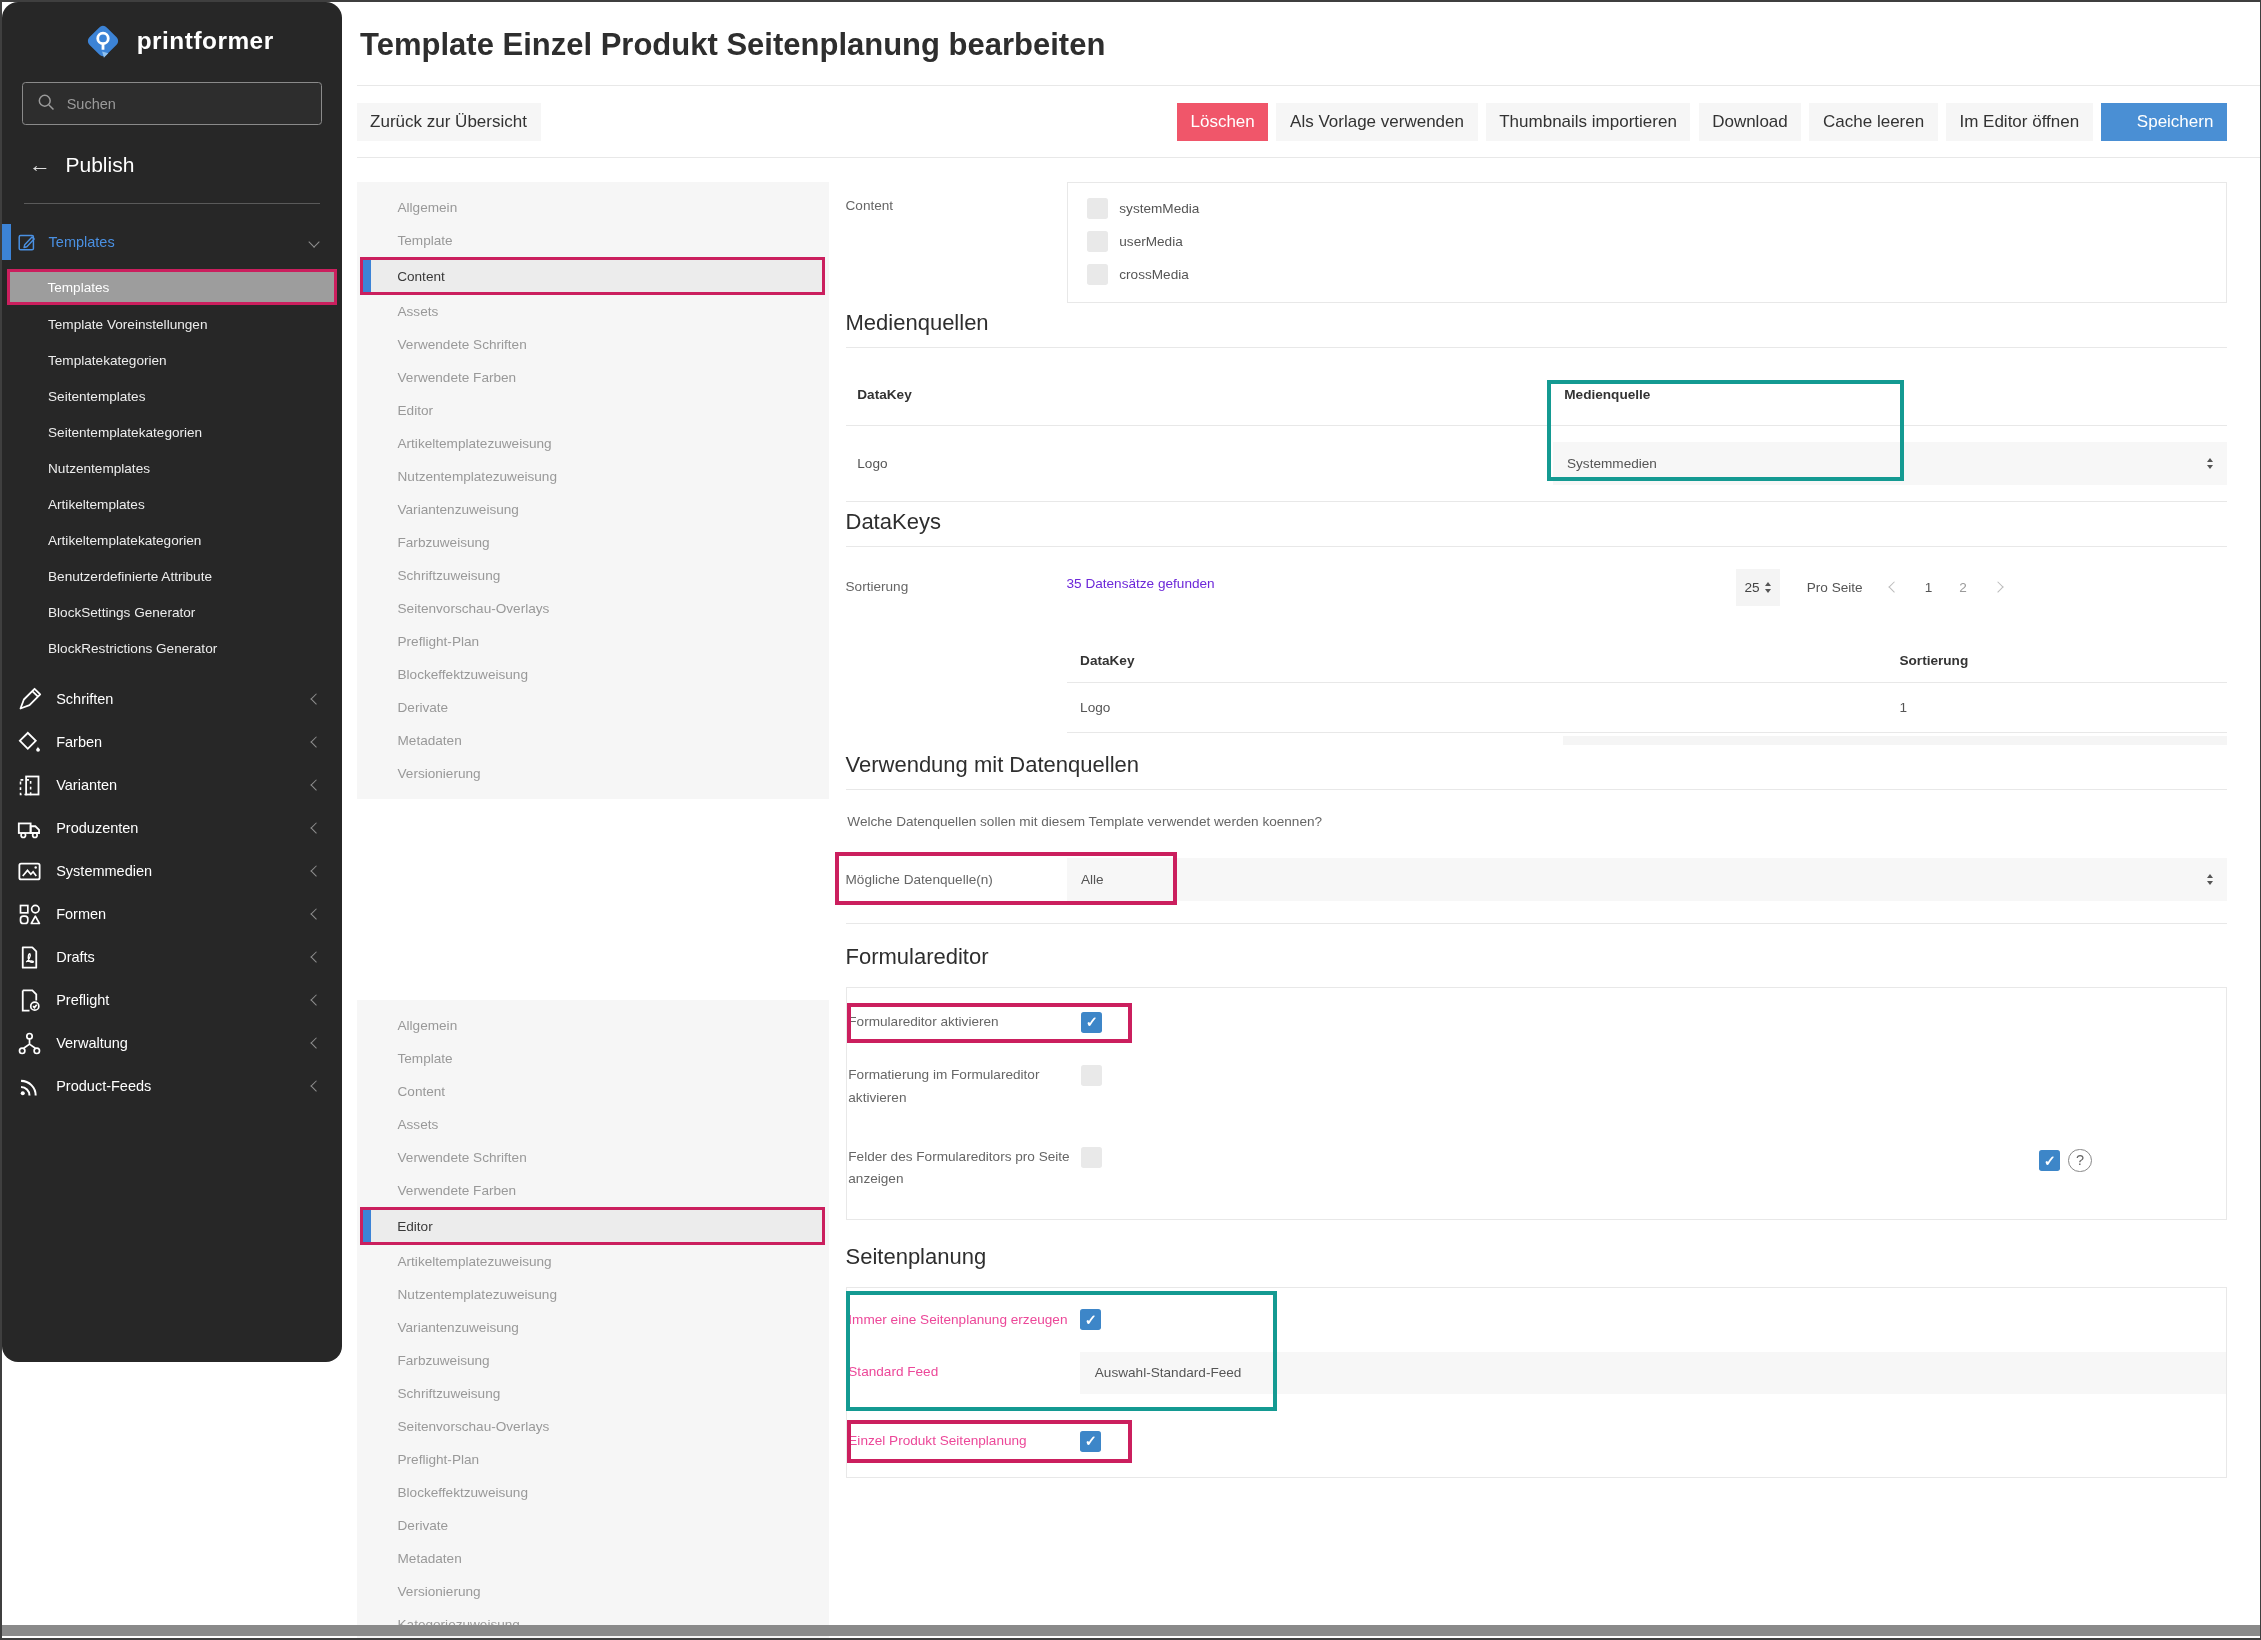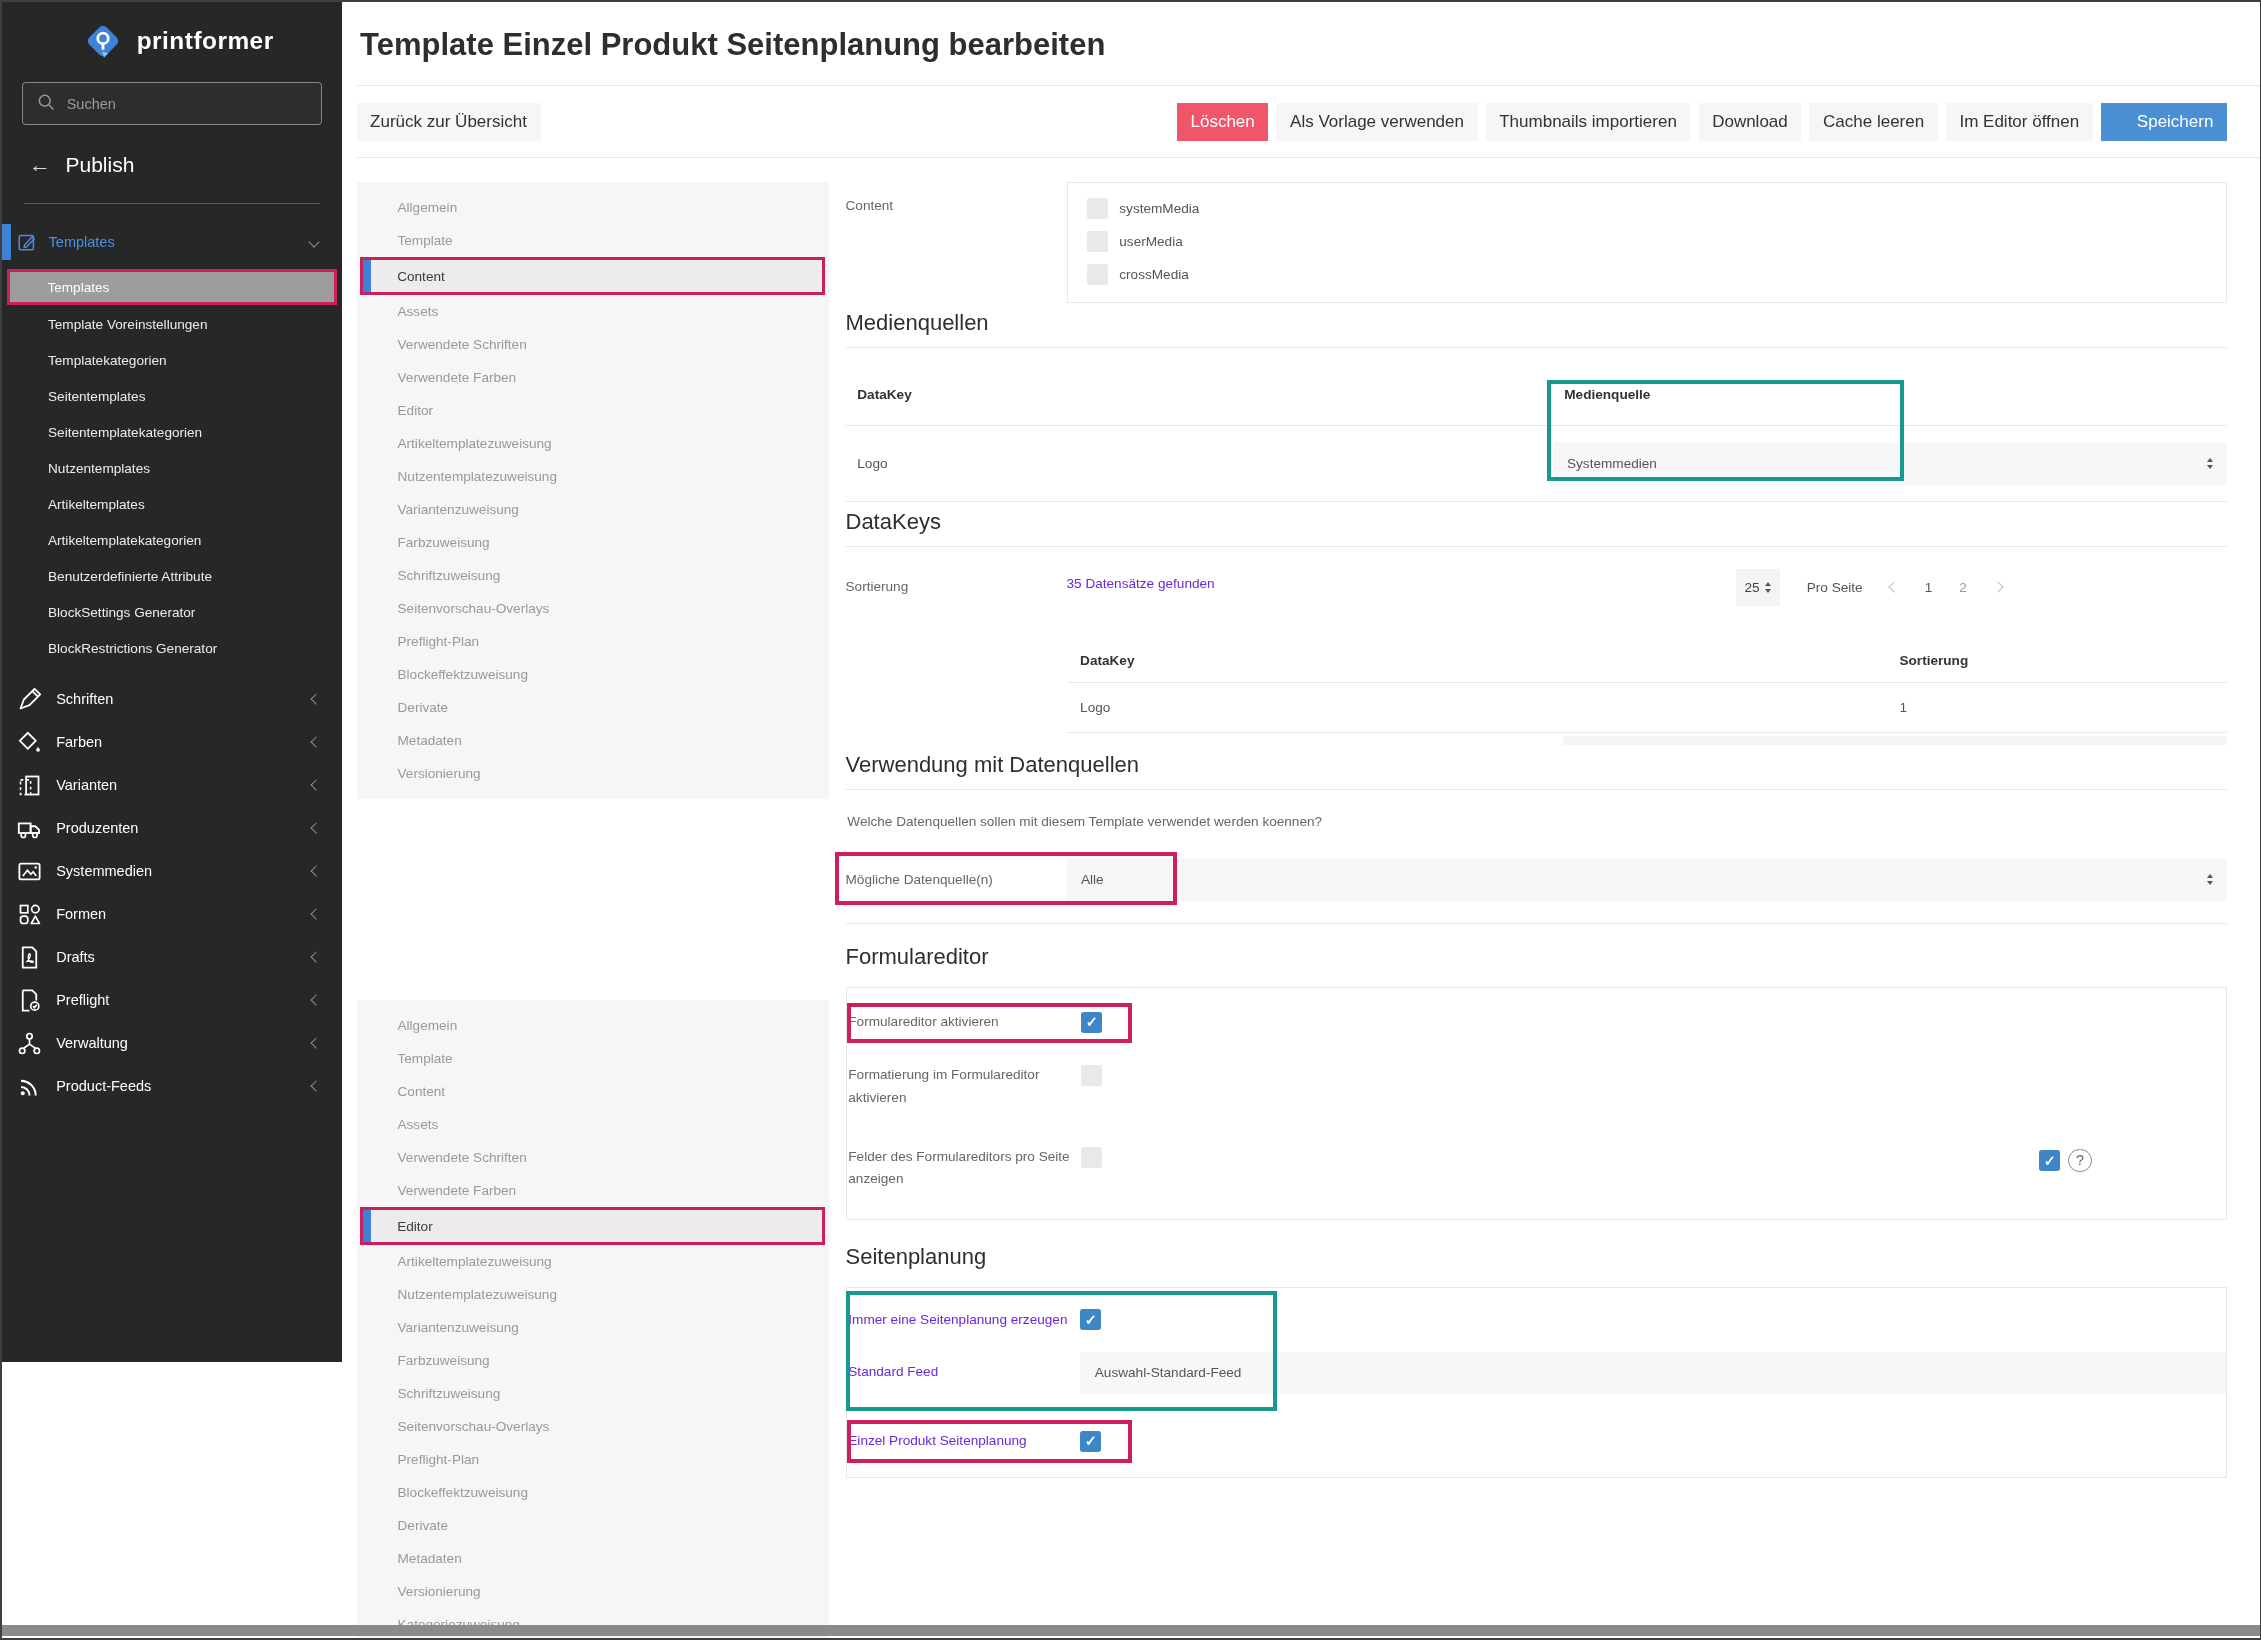--- a/index.html
+++ b/index.html
@@ -6,21 +6,21 @@
   html,body { width:2262px; height:1640px; }
   body {
     font-family: "Liberation Sans", sans-serif;
     background:#fff; color:#333; position:relative;
     border:2.7px solid #3f3f3f; overflow:hidden;
   }
   .app { display:flex; height:100%; }
 
   
   .sidebar { width:340px; flex:0 0 340px; background:#fff; }
-  .side-dark { height:1360px; background:#272727; color:#fff; }
+  .side-dark { height:1360px; background:#272727; color:#fff;border-radius:16px; }
   .logo-row { display:flex; align-items:center; padding:18px 0 0 80px; gap:12.7px; }
   .logo-mark { width:42px; height:42px; position:relative; flex:0 0 42px; }
   .logo-word { font-size:24.4px; font-weight:700; letter-spacing:0.5px; color:#fff; }
   .search-box {
     margin:20px 20px 0; height:43px; background:#2d2d2d;
     border:0.9px solid #8a8a8a; border-radius:3.6px;
     display:flex; align-items:center; padding:0 12.7px; gap:11px;
     color:#9b9b9b; font-size:14.5px;
   }
   .publish-row { margin:27px 0 0 27px; display:flex; align-items:center; gap:14.5px;
@@ -134,21 +134,21 @@
   .frow .flabel { width:233px; flex:0 0 233px; font-size:13.6px; color:#666; line-height:22.6px; }
   .frow .cb { margin-top:0.9px; }
   .row-right { position:absolute; left:1191px; top:11px; display:flex; align-items:center; gap:8.1px; }
   .help { width:23.5px; height:23.5px; border:1.8px solid #888; border-radius:50%; color:#666;
     font-size:14.5px; display:flex; align-items:center; justify-content:center; cursor:pointer; }
 
   .sp-box { border:0.9px solid #e8e8e8; border-bottom:0.9px solid #e8e8e8; padding:12.7px 0 25px 1.8px; position:relative; margin-top:17px; }
   .sp-row1 { display:flex; align-items:flex-start; padding:9px 0 20px; }
   .sp-row2 { display:flex; align-items:center; }
   .sp-row3 { display:flex; align-items:center; position:relative; margin-top:36px; }
-  .sp-label { width:232px; flex:0 0 232px; font-size:13.6px; color:#6d28d9; line-height:22.6px; }
+  .sp-label { width:232px; flex:0 0 232px; font-size:13.6px; color:#ec4899; line-height:22.6px; }
 
   .bottom-bar { position:absolute; left:0; right:0; bottom:1.8px; height:11px; background:#8a8a8a; z-index:20; }
 
   .mt40 { margin-top:40px; } .mt50 { margin-top:45px; }
   .hr.after-h { margin-top:11px; }
 </style>
 </head>
 <body>
 
 <svg width="0" height="0" style="position:absolute">

